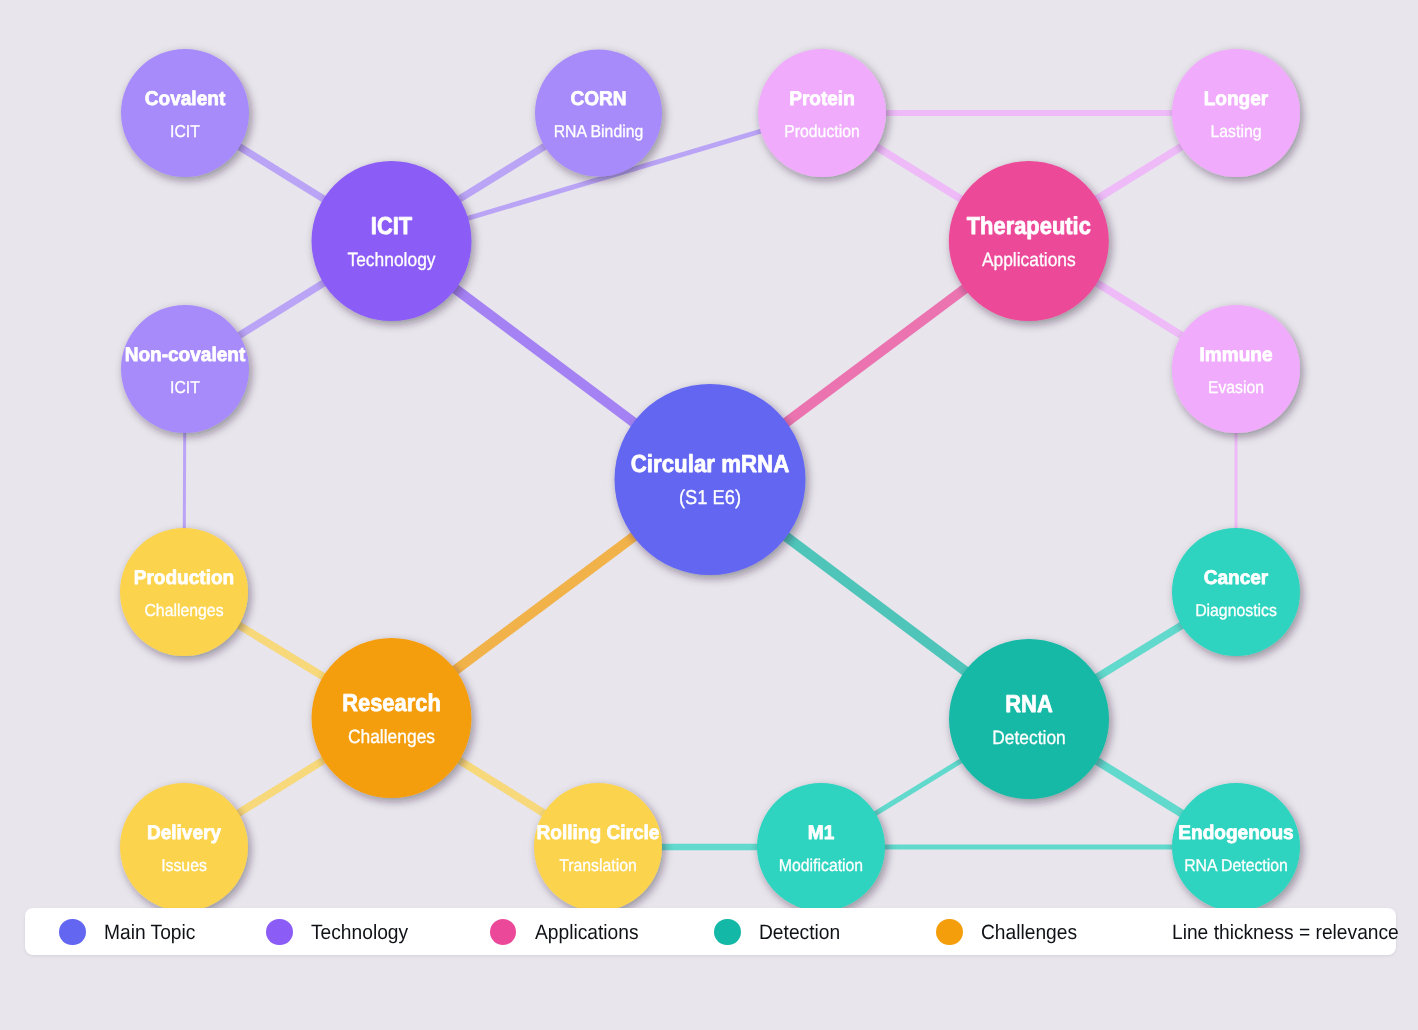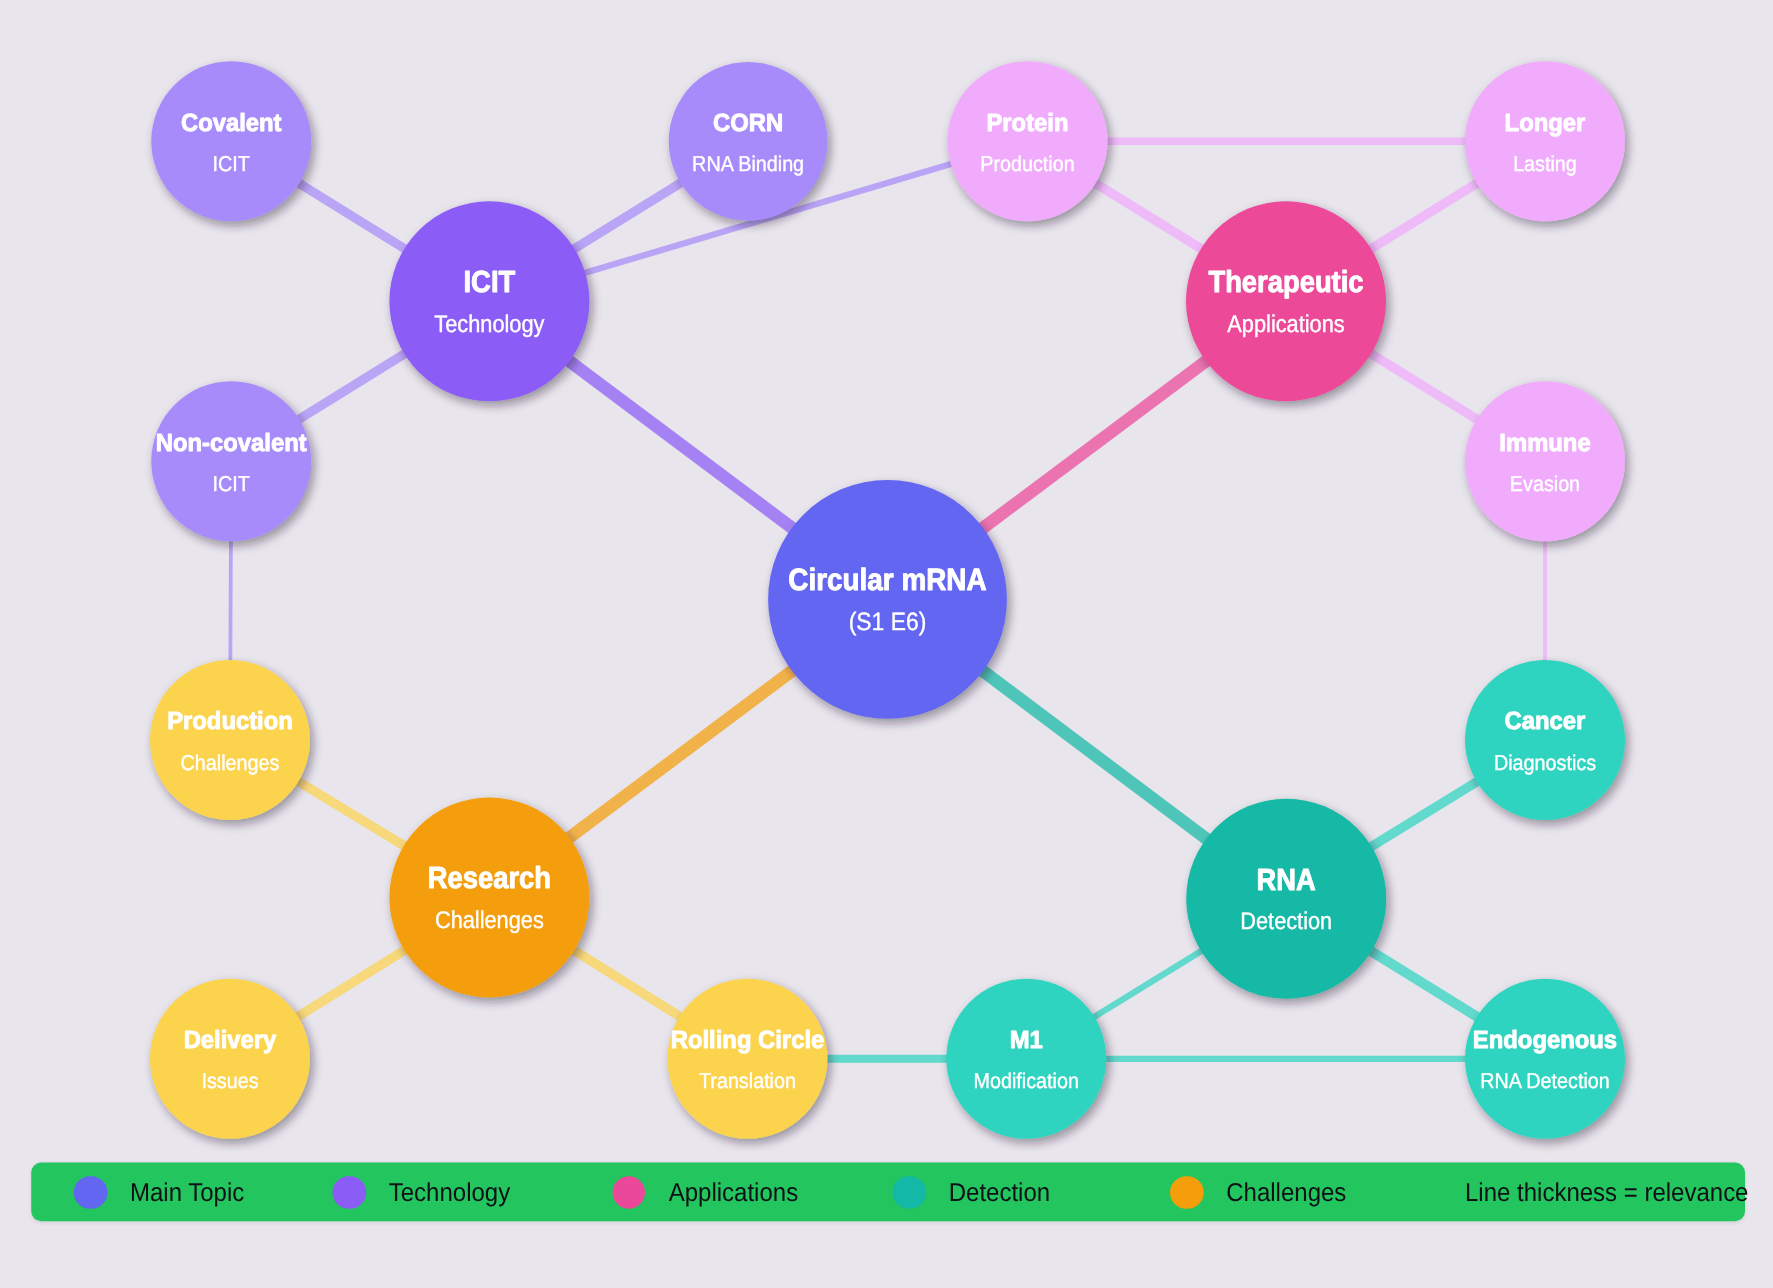--- a/index.html
+++ b/index.html
@@ -15,22 +15,22 @@
   #graph{position:absolute;left:0;top:0;width:1418px;height:1030px;display:block;}
   .node-label{font-weight:bold;fill:#ffffff;text-anchor:middle;font-size:19.9px;
     paint-order:stroke;stroke:#ffffff;stroke-width:0.75px;stroke-linejoin:round;}
   .node-sub{fill:#ffffff;text-anchor:middle;font-size:17.2px;
     paint-order:stroke;stroke:#ffffff;stroke-width:0.3px;stroke-linejoin:round;}
   .node-label.big{font-size:24.4px;}
   .node-sub.big{font-size:19.3px;}
   .node-label.xl{font-size:24.6px;}
   .node-sub.xl{font-size:20.1px;}
   #legend{
-    position:absolute;left:24.5px;top:930px;width:1371px;height:47px;
-    background:#22c55e;border-radius:8px;
+    position:absolute;left:24.5px;top:908px;width:1371px;height:47px;
+    background:#ffffff;border-radius:8px;
     box-shadow:0 1px 3px rgba(30,40,80,0.10);
     box-sizing:border-box;
   }
   .legend-item{display:flex;align-items:center;position:absolute;top:10.5px;}
   .legend-dot{width:26.5px;height:26.5px;border-radius:50%;flex:0 0 auto;}
   .legend-text{font-size:20.7px;color:#0f1116;margin-left:18.5px;white-space:nowrap;line-height:22px;
     display:inline-block;transform:scaleX(0.928) translateZ(0);transform-origin:left center;
     position:relative;top:1.4px;}
   #legend-note{font-size:20.7px;color:#0f1116;white-space:nowrap;position:absolute;left:1147.5px;top:13.9px;line-height:22px;
     display:inline-block;transform:scaleX(0.928) translateZ(0);transform-origin:left center;}

